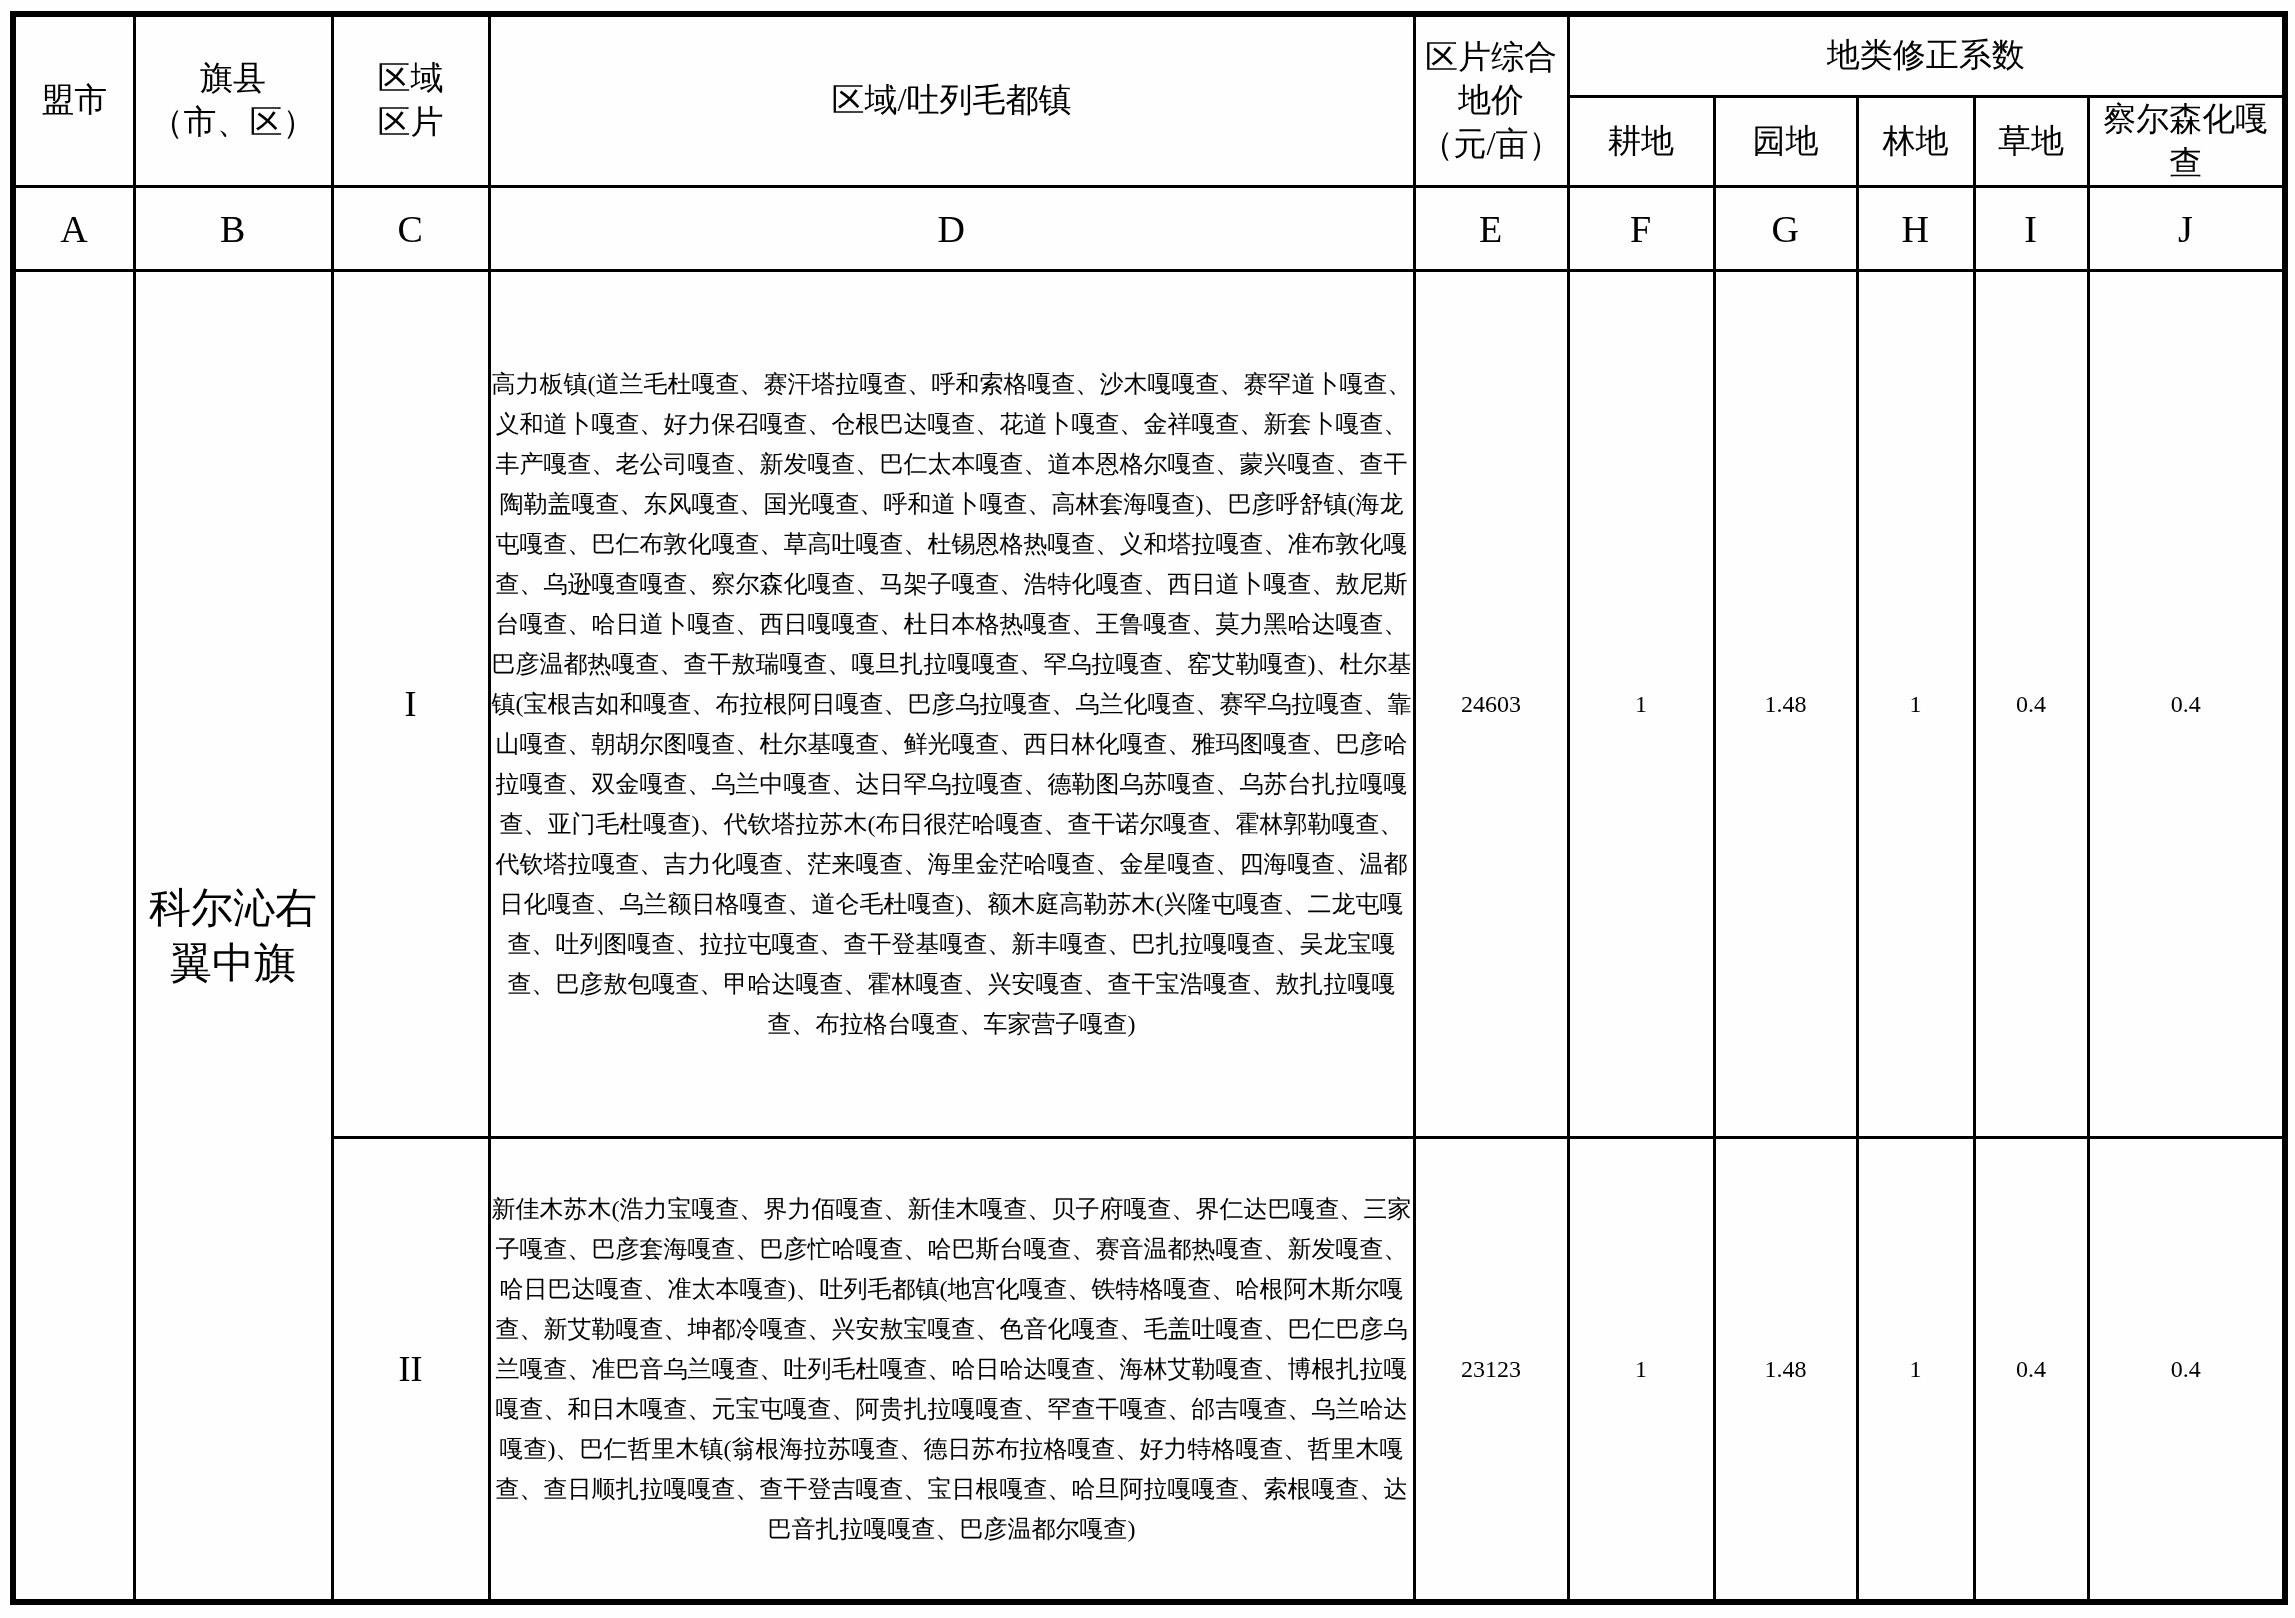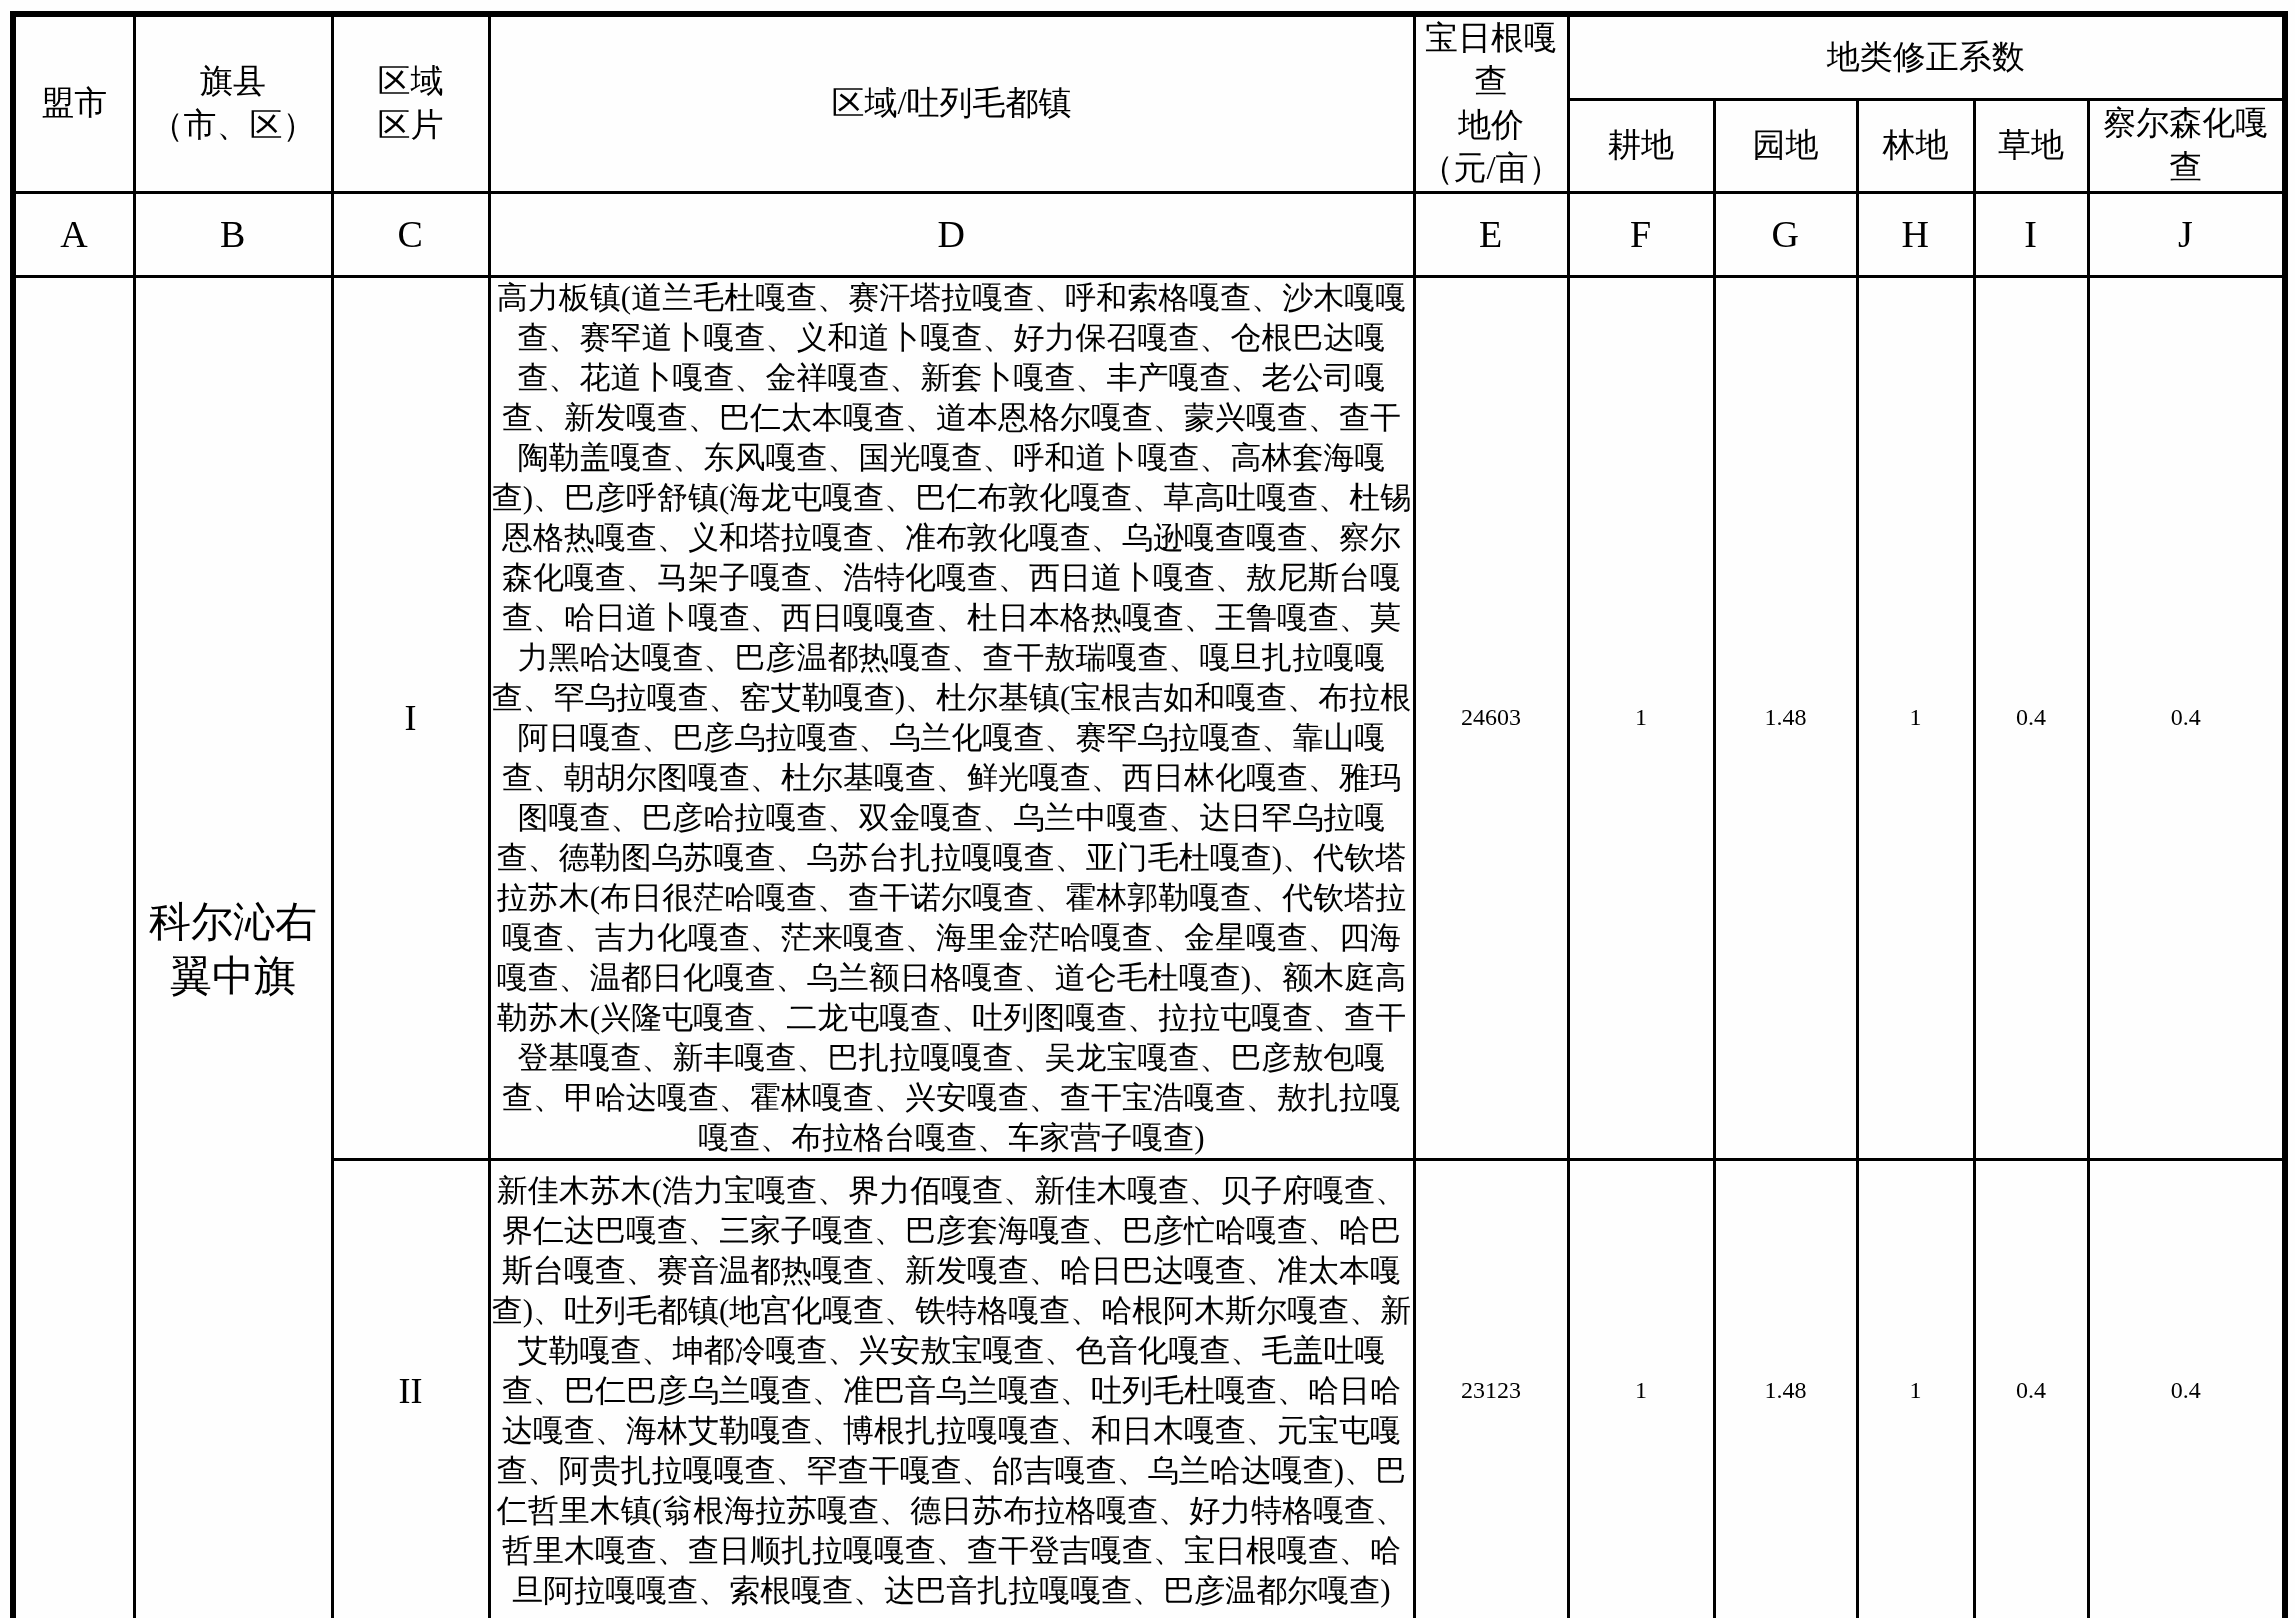--- a/index.html
+++ b/index.html
@@ -60,21 +60,21 @@
   }
   .county-cell {
     font-size: 42px;
     line-height: 1.3;
     padding: 0 3.3px;
   }
   .zone-cell {
     font-size: 36px;
   }
   .desc-cell {
-    font-size: 31px;
+    font-size: 24px;
     line-height: 40px;
     text-align: justify;
     vertical-align: middle;
     padding: 3.3px 5px 3.3px 6.6px;
   }
   .num-cell {
     font-size: 24px;
   }
 </style>
 </head>
@@ -96,21 +96,21 @@
     </colgroup>
 
     <tbody>
         <tr class="hdr-top">
       <th class="hdr thick-bottom" rowspan="2">盟市</th>
       <th class="hdr thick-bottom" rowspan="2">旗县
 （市、区）</th>
       <th class="hdr thick-bottom" rowspan="2">区域
 区片</th>
       <th class="hdr thick-bottom" rowspan="2">区域/吐列毛都镇</th>
-      <th class="hdr thick-bottom" rowspan="2">宝日根嘎查
+      <th class="hdr thick-bottom" rowspan="2">区片综合
 地价
 （元/亩）</th>
       <th class="hdr" colspan="5">地类修正系数</th>
     </tr>
     <tr class="hdr-sub">
       <th class="hdr thick-bottom">耕地</th>
       <th class="hdr thick-bottom">园地</th>
       <th class="hdr thick-bottom">林地</th>
       <th class="hdr thick-bottom">草地</th>
       <th class="hdr thick-bottom">察尔森化嘎查</th>

